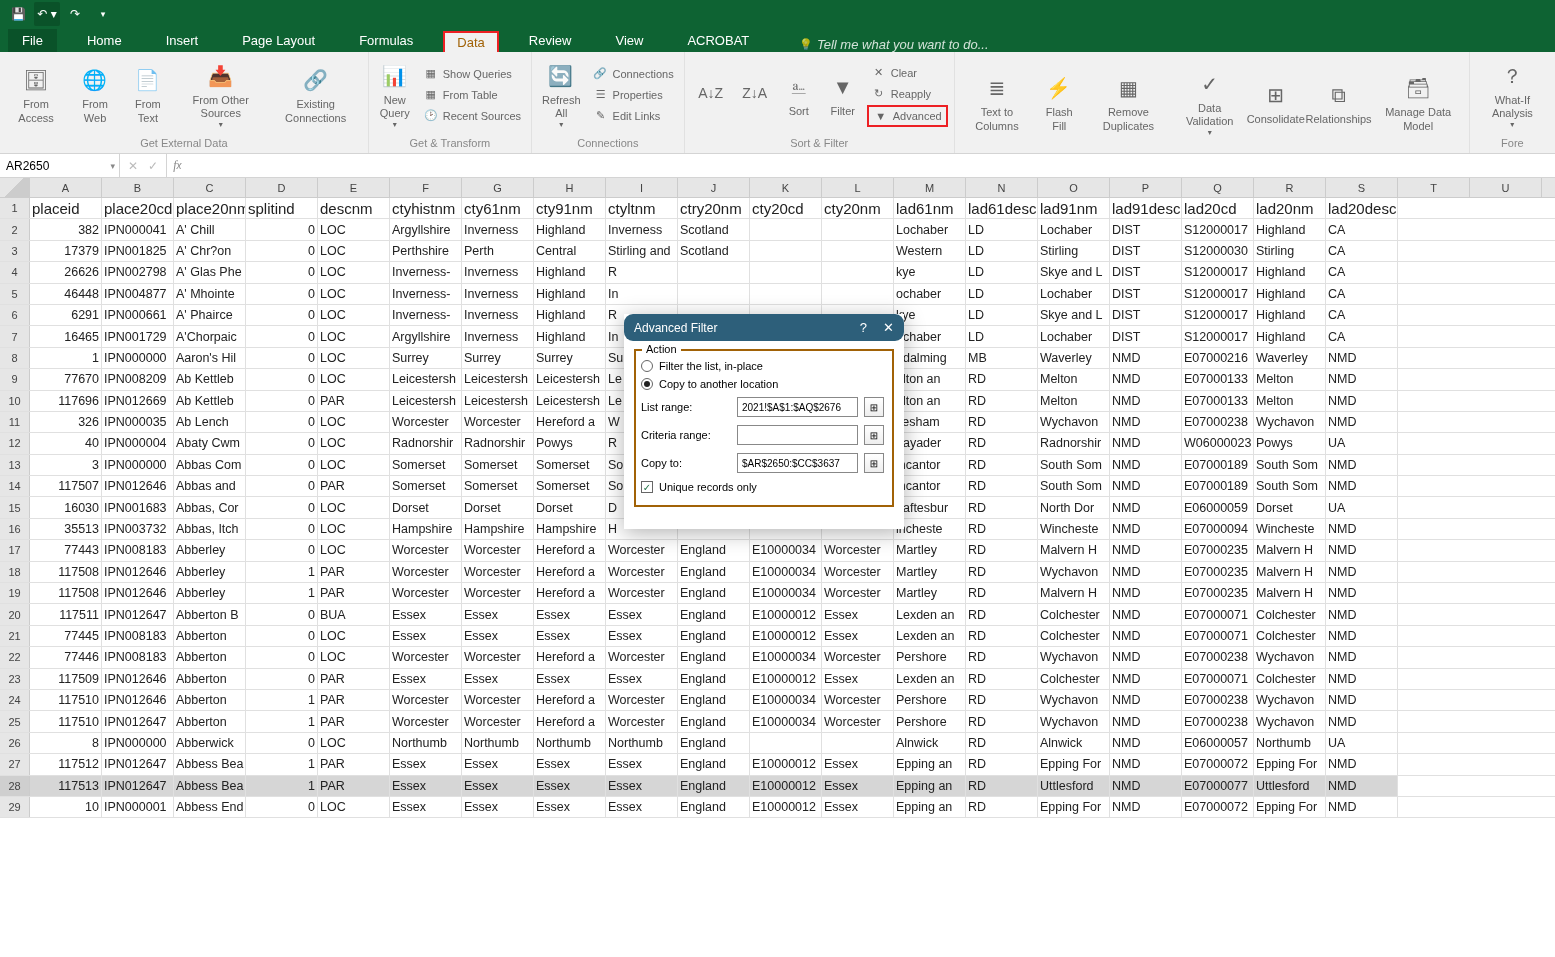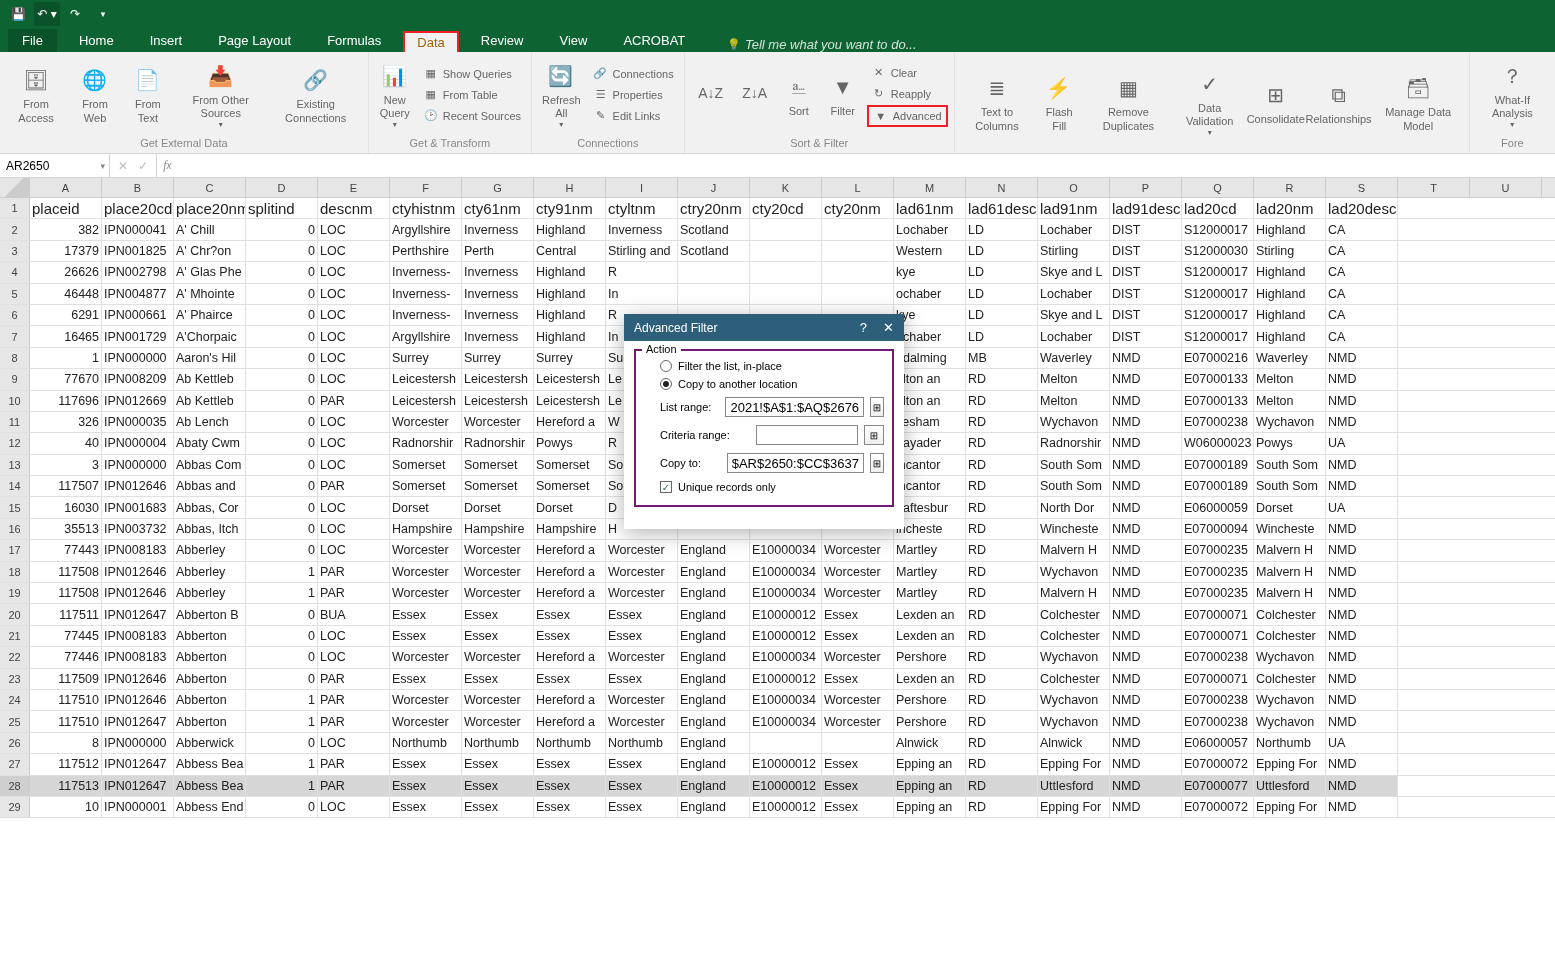--- a/index.html
+++ b/index.html
@@ -6,42 +6,42 @@
 body { background: #fff; font-size: 12px; overflow: hidden; width: 1555px; height: 957px; position: relative; }
 
 
 .titlebar { background: #0e6333; height: 28px; display: flex; align-items: center; color: #fff; font-size: 12px; }
 .titlebar .qat { display: flex; align-items: center; gap: 2px; padding-left: 6px; }
 .titlebar .qat-btn { width: 26px; height: 24px; display: flex; align-items: center; justify-content: center; color: #fff; }
 .titlebar .qat-btn.undo { background: #0a5229; border-radius: 2px; }
 .titlebar .title { flex: 1; text-align: center; }
 
 
-.ribbon-tabs { background: #0e6333; height: 24px; display: flex; align-items: flex-end; padding-left: 8px; gap: 8px; color: #fff; font-size: 13px; }
+.ribbon-tabs { background: #0e6333; height: 24px; display: flex; align-items: flex-end; padding-left: 8px; gap: 16px; color: #fff; font-size: 13px; }
 .ribbon-tab { padding: 4px 14px; cursor: pointer; }
 .ribbon-tab.file { background: #0a5229; }
 .ribbon-tab.active { background: #f1f1f1; color: #a16207; border: 2px solid #ed2024; border-bottom: none; padding: 2px 12px;}
 .tell-me { color: #d3e3d9; margin-left: 20px; font-style: italic; display: flex; align-items: center; gap: 4px;}
 .tell-me::before { content: "💡"; font-style: normal; font-size: 11px; opacity: 0.7;}
 
 
 .ribbon { background: #f1f1f1; height: 102px; border-bottom: 1px solid #d4d4d4; display: flex; }
 .ribbon-group { border-right: 1px solid #e1e1e1; display: flex; flex-direction: column; padding: 2px 6px; }
 .ribbon-group-title { text-align: center; font-size: 11px; color: #888; padding: 2px 0; }
 .ribbon-group-content { flex: 1; display: flex; align-items: center; gap: 4px; }
 .rbtn { display: flex; flex-direction: column; align-items: center; justify-content: center; padding: 2px 4px; color: #666; font-size: 11px; min-width: 40px; cursor: pointer; text-align: center; line-height: 1.2; }
 .rbtn-icon { width: 32px; height: 32px; display: flex; align-items: center; justify-content: center; font-size: 20px; margin-bottom: 2px; }
 .rbtn-small { display: flex; align-items: center; gap: 4px; font-size: 11px; color: #666; padding: 2px 4px; white-space: nowrap; }
 .rbtn-small .sicon { width: 16px; height: 16px; display: inline-flex; align-items: center; justify-content: center; }
 .small-stack { display: flex; flex-direction: column; gap: 1px; justify-content: center; }
 .advanced-btn { border: 2px solid #ed2024; padding: 1px 4px; }
 
 
 .formula-bar { height: 24px; border-bottom: 1px solid #d4d4d4; display: flex; align-items: stretch; background: #fff; }
-.name-box { width: 110px; border-right: 1px solid #d4d4d4; display: flex; align-items: center; padding: 0 6px; font-size: 12px; position: relative; }
+.name-box { width: 120px; border-right: 1px solid #d4d4d4; display: flex; align-items: center; padding: 0 6px; font-size: 12px; position: relative; }
 .name-box::after { content: "▾"; position: absolute; right: 4px; font-size: 9px; color: #888;}
 .fx-btns { display: flex; align-items: center; padding: 0 8px; gap: 10px; color: #bbb; border-right: 1px solid #d4d4d4;}
 .fx-label { font-style: italic; font-family: 'Times New Roman', serif; color: #888; padding: 0 6px; display:flex; align-items:center;}
 .formula-input { flex: 1; padding: 0 8px; display:flex; align-items:center;}
 
 
 .col-headers { display: flex; height: 20px; background: #e6e6e6; border-bottom: 1px solid #ccc; }
 .select-all { width: 30px; border-right: 1px solid #ccc; background: linear-gradient(135deg, #e6e6e6 50%, #ccc 50%);}
 .col-h { width: 72px; border-right: 1px solid #ccc; text-align: center; font-size: 11px; color: #444; display:flex; align-items:center; justify-content:center; }
 
@@ -50,31 +50,31 @@
 .row { display: flex; height: 21.4px; border-bottom: 1px solid #e0e0e0; }
 .row-h { width: 30px; background: #e6e6e6; border-right: 1px solid #ccc; text-align: center; font-size: 11px; color: #444; display:flex; align-items:center; justify-content:center;}
 .row-h.sel { background: #cfcfcf; }
 .cell { width: 72px; border-right: 1px solid #e0e0e0; padding: 0 2px; font-size: 12.5px; color: #222; overflow: hidden; white-space: nowrap; display:flex; align-items:center;}
 .cell.num { justify-content: flex-end; }
 .row.header .cell { font-size: 15px; }
 .row.sel .cell { background: #d6d6d6; }
 
 
 .dialog { position: absolute; left: 624px; top: 314px; width: 280px; background: #fff; box-shadow: 0 4px 20px rgba(0,0,0,0.3); font-size: 11px; z-index: 100;}
-.dialog-title { background: #2d5f7a; color: #fff; padding: 6px 10px; display: flex; align-items: center; justify-content: space-between; font-size: 12px;}
+.dialog-title { background: #2d5f7a; color: #fff; padding: 6px 10px; display: flex; align-items: center; justify-content: space-between; font-size: 12px; border-radius: 9px;}
 .dialog-title .controls { display: flex; gap: 16px; font-size: 13px;}
 .dialog-body { padding: 8px 10px; }
-.fieldset { border: 2px solid #701a75; padding: 6px 8px 8px 24px; margin-bottom: 14px; position: relative;}
+.fieldset { border: 2px solid #a16207; padding: 6px 8px 8px 5px; margin-bottom: 14px; position: relative;}
 .fieldset-legend { position: absolute; top: -8px; left: 6px; background: #fff; padding: 0 4px; font-size: 11px;}
 .radio-row { display: flex; align-items: center; gap: 6px; padding: 3px 0; }
 .radio { width: 12px; height: 12px; border: 1px solid #666; border-radius: 50%; display: inline-flex; align-items: center; justify-content: center;}
 .radio.checked::after { content: ""; width: 6px; height: 6px; background: #222; border-radius: 50%;}
 .form-row { display: flex; align-items: center; gap: 6px; padding: 4px 0;}
 .form-label { width: 90px; }
-.form-input { flex: 1; border: 1px solid #888; padding: 2px 4px; font-size: 13px; height: 20px; display:flex; align-items:center; }
+.form-input { flex: 1; border: 1px solid #888; padding: 2px 4px; font-size: 10px; height: 20px; display:flex; align-items:center; }
 .range-btn { width: 20px; height: 20px; border: 1px solid #888; display:flex; align-items:center; justify-content:center; font-size:10px; background: linear-gradient(#fff,#eee);}
 .checkbox-row { display: flex; align-items: center; gap: 6px; padding: 4px 0;}
 .checkbox { width: 12px; height: 12px; border: 1px solid #666; display:inline-flex; align-items:center; justify-content:center; font-size:10px; color:#217346;}
 .dialog-buttons { display: flex; justify-content: center; gap: 20px; padding: 8px 0 10px 0;}
 .dlg-btn { width: 80px; height: 24px; border: 1px solid #adadad; background: linear-gradient(#fdfdfd,#e9e9e9); font-size: 11px; display:flex; align-items:center; justify-content:center; cursor:pointer;}
 .dlg-btn.ok { border: 2px solid #ed2024; }
 </style>
 </head>
 <body>
 

